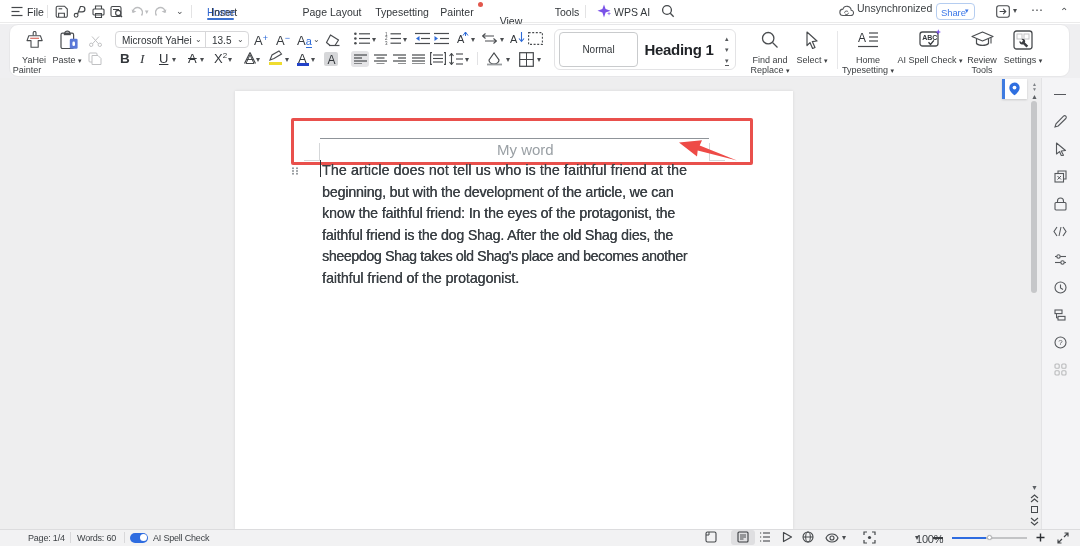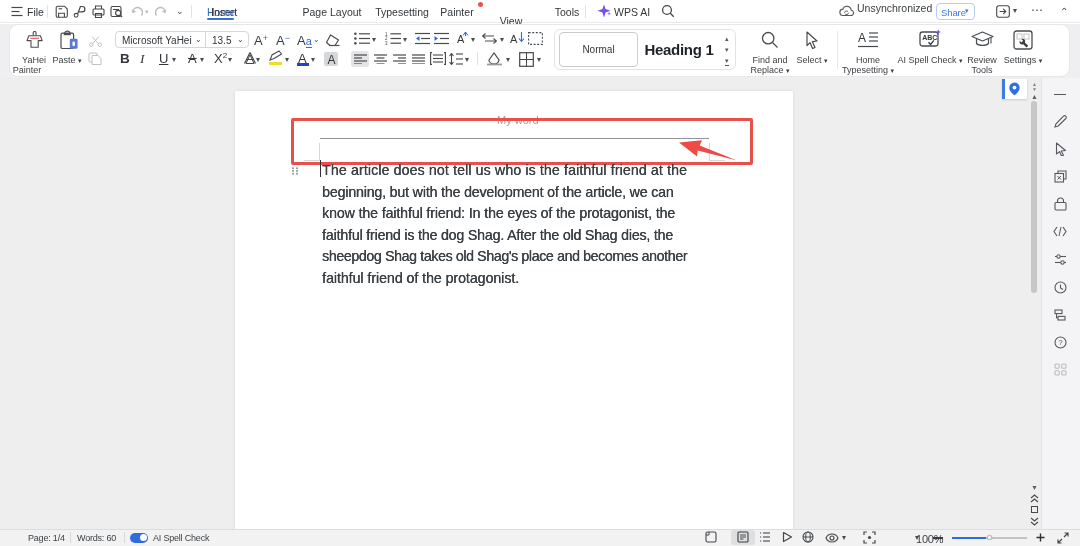--- a/index.html
+++ b/index.html
@@ -339,21 +339,21 @@
   <rect x="1" y="1" width="18" height="18" rx="2.5" fill="none" stroke="#4a4d50" stroke-width="1.3"></rect>
   <rect x="4" y="4" width="5" height="5" fill="none" stroke="#c3c4c6" stroke-width="1"></rect>
   <rect x="11" y="4" width="5" height="5" fill="none" stroke="#c3c4c6" stroke-width="1"></rect>
   <path d="M6.8 10.8 a2.5 2.5 0 0 0 3.4 3.4 l3.3 3.3 1.7 -1.7 -3.3 -3.3 a2.5 2.5 0 0 0 -3.4 -3.4 l1.6 1.6 -1.7 1.7 z" fill="#3a3d41"></path>
 </svg>
 <div class="lbl abs" style="left:1000px;top:54.5px;width:46px;">Settings <span style="font-size:7px;">▾</span></div>
 
 <div class="abs" style="left:0;top:78px;width:1080px;height:451px;background:#eeeeef;"></div>
 <div class="abs" style="left:235px;top:91px;width:558px;height:438px;background:#ffffff;box-shadow:0 0 3px rgba(0,0,0,0.10);"></div>
 
-<div class="abs" style="left:497px;top:114px;font-size:11px;color:#9aa0a5;">My word</div>
+<div class="abs" style="left:497px;top:141px;font-size:15px;color:#9aa0a5;">My word</div>
 <div class="abs" style="left:320px;top:138px;width:389px;height:1px;background:#8f9499;"></div>
 
 <div class="abs" style="left:319px;top:143px;width:1px;height:18px;background:#d5d7d9;"></div>
 <div class="abs" style="left:304px;top:160px;width:16px;height:1px;background:#d5d7d9;"></div>
 <div class="abs" style="left:709px;top:143px;width:1px;height:18px;background:#d5d7d9;"></div>
 <div class="abs" style="left:709px;top:160px;width:16px;height:1px;background:#d5d7d9;"></div>
 
 <div class="abs" style="left:291px;top:118px;width:462px;height:47px;border:3.2px solid #e9504c;border-radius:2px;"></div>
 
 <svg class="abs" style="left:675px;top:136px;" width="66" height="28" viewBox="0 0 66 28">

